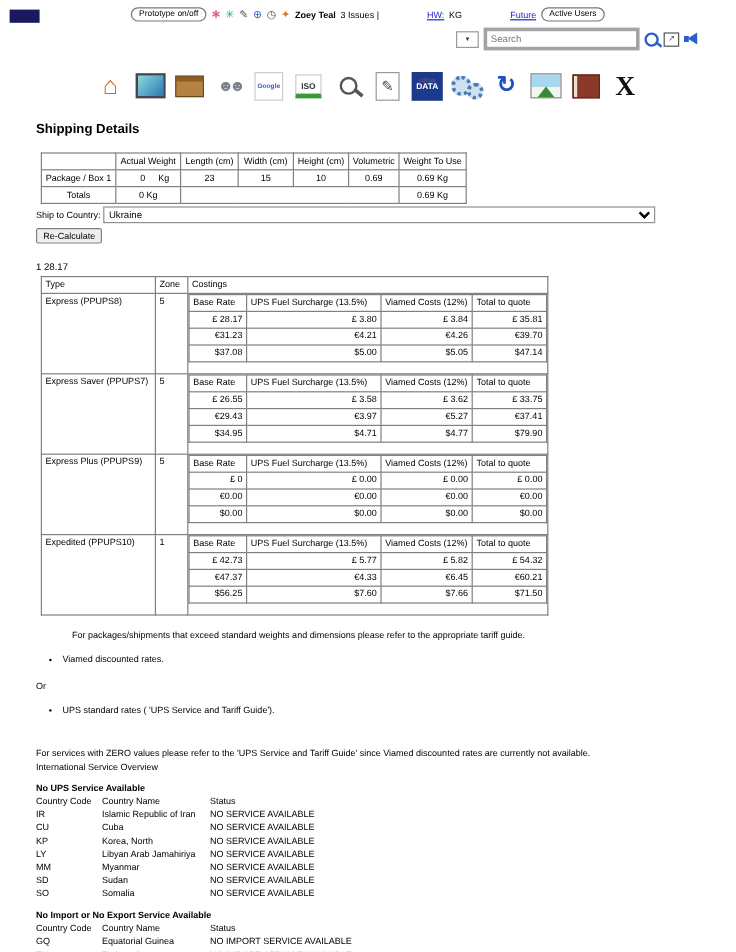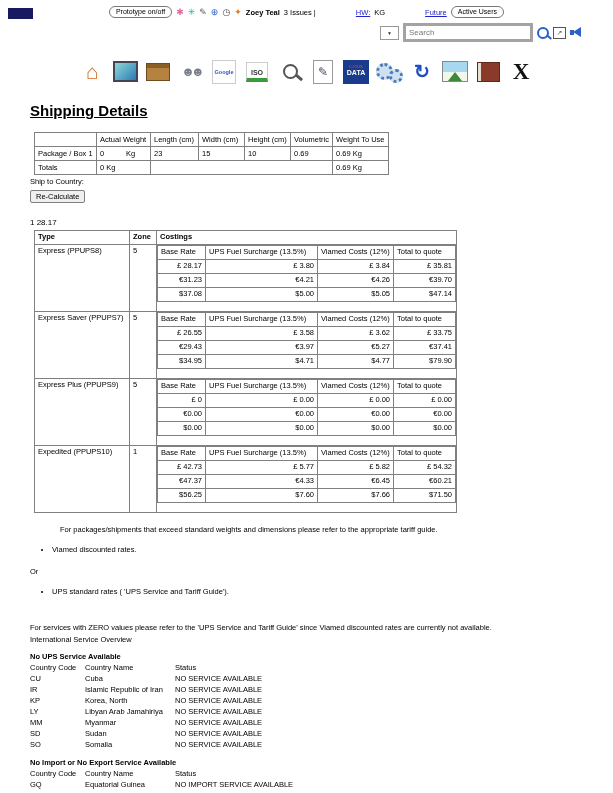--- a/index.html
+++ b/index.html
@@ -52,38 +52,38 @@
   .gear.sm{width:8px;height:8px;margin-left:-4px;margin-top:8px;}
   .refresh-g{font-size:19px;color:#1f4fbf;font-weight:bold;line-height:1;}
   .pic{width:24px;height:19px;border:1px solid #888;background:linear-gradient(#aederf5 55%,#f2f7ec 45%);
        background:linear-gradient(#a8d8f0 55%,#f2f7ec 45%);display:flex;align-items:flex-end;justify-content:center;}
   .tri{width:0;height:0;border-left:7px solid transparent;border-right:7px solid transparent;border-bottom:9px solid #3a8a3a;}
   .bookico{width:21px;height:18px;background:#8b3a2a;box-shadow:inset 3px 0 0 #e8e0d0;border:1px solid #5e281c;}
   .x-g{font-size:23px;font-weight:bold;color:#111;font-family:"Liberation Serif",serif;line-height:1;}
 
   
   .content{position:absolute;top:102px;left:30px;width:558px;font-size:7.5px;}
-  .page-title{font-size:15px;font-weight:bold;margin:0 0 13px 0;text-decoration:underline;}
+  .page-title{font-size:11px;font-weight:bold;margin:0 0 13px 0;}
   table{border-collapse:collapse;table-layout:fixed;}
   .weights{margin-left:4px;}
   .weights th,.weights td{border:1px solid #808080;padding:1px 3px;font-size:7.5px;font-weight:normal;
-                          text-align:left;height:11px;white-space:nowrap;overflow:hidden;}
+                          text-align:center;height:11px;white-space:nowrap;overflow:hidden;}
   .aw{display:inline-block;width:26px;}
 
   .ship-row{display:flex;align-items:center;margin-top:2px;width:516px;}
   .ship-row .lbl{white-space:nowrap;margin-right:2px;}
   .ship-select{flex:1;height:14px;font-size:8px;font-family:inherit;border:1px solid #909090;background:#fff;}
   .recalc{margin-top:4px;font-size:7.5px;font-family:inherit;border:1px solid #808080;background:#efefef;
           padding:1px 5px;border-radius:2px;}
   .ref{margin-top:15px;font-size:8px;}
 
   .costings{margin-top:3px;margin-left:4px;}
   .costings th,.costings td{border:1px solid #808080;font-size:7.5px;font-weight:normal;text-align:left;
                             vertical-align:top;padding:1px 3px;}
-  .costings th{height:11px;font-weight:bold;}
+  .costings th{height:11px;}
   .costings td.nest{padding:0 0 9px 0;}
   .inner{width:100%;}
   .inner th,.inner td{border:1px solid #808080;padding:1px 3px;height:11px;font-size:7.5px;
                       font-weight:normal;white-space:nowrap;overflow:hidden;}
   .inner th{text-align:left;}
   .inner td{text-align:right;}
 
   .para{margin-top:12px;padding-left:30px;}
   ul.bl{margin:11px 0 0 22px;padding:0;}
   .or{margin-top:13px;}
@@ -216,20 +216,23 @@
       <td>0 Kg</td>
       <td colspan="4"></td>
       <td>0.69 Kg</td>
     </tr>
   </tbody>
     </table>
 
   
   <div class="ship-row">
     <span class="lbl">Ship to Country:</span>
+    <select class="ship-select">
+      <option>Ukraine</option>
+    </select>
   </div>
 
   <button class="recalc">Re-Calculate</button>
 
   <div class="ref">1 28.17</div>
 
   
   <table class="costings">
     <colgroup>
         <col style="width:95px">
@@ -430,27 +433,27 @@
         <col style="width:90px">
         <col style="width:210px">
       </colgroup>
     <tbody>
         <tr>
       <td>Country Code</td>
       <td>Country Name</td>
       <td>Status</td>
     </tr>
     <tr>
+      <td>IR</td>
+      <td>Islamic Republic of Iran</td>
+      <td>NO SERVICE AVAILABLE</td>
+    </tr>
+    <tr>
       <td>CU</td>
       <td>Cuba</td>
-      <td>NO SERVICE AVAILABLE</td>
-    </tr>
-    <tr>
-      <td>IR</td>
-      <td>Islamic Republic of Iran</td>
       <td>NO SERVICE AVAILABLE</td>
     </tr>
     <tr>
       <td>KP</td>
       <td>Korea, North</td>
       <td>NO SERVICE AVAILABLE</td>
     </tr>
     <tr>
       <td>LY</td>
       <td>Libyan Arab Jamahiriya</td>

